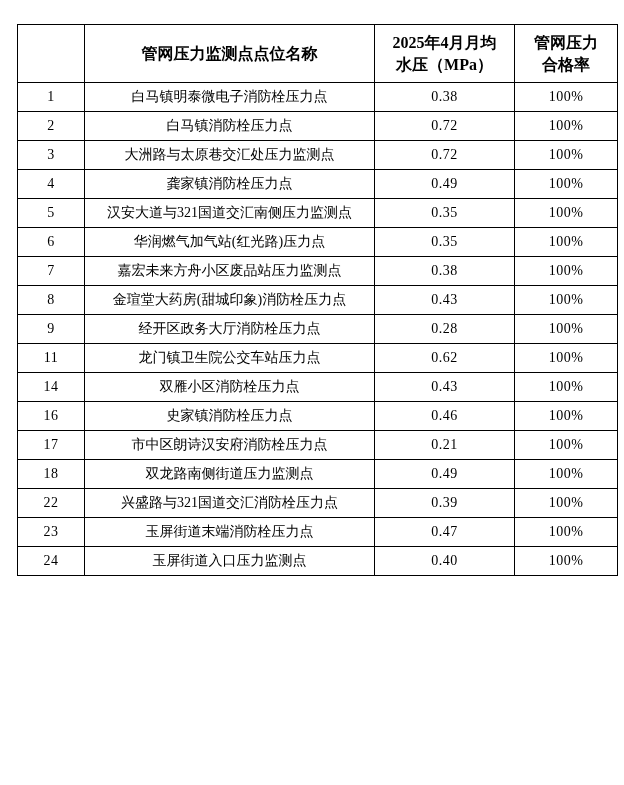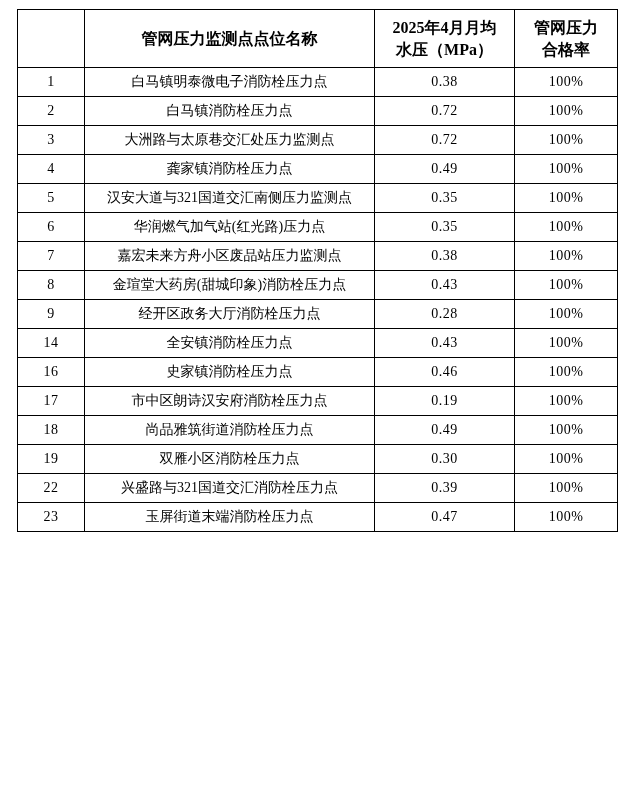--- a/index.html
+++ b/index.html
@@ -10,21 +10,21 @@
   body {
     width: 624px;
     height: 785px;
     position: relative;
     font-family: "Liberation Serif", "DejaVu Serif", serif;
     color: #000000;
   }
   .table-wrap {
     position: absolute;
     left: 17px;
-    top: 9px;
+    top: 24px;
   }
   table.pressure-table {
     border-collapse: collapse;
     table-layout: fixed;
     width: 600px;
   }
   table.pressure-table col.c-no    { width: 67px; }
   table.pressure-table col.c-name  { width: 290px; }
   table.pressure-table col.c-press { width: 140px; }
   table.pressure-table col.c-rate  { width: 103px; }
@@ -136,70 +136,76 @@
   </tr>
 
   <tr>
     <td class="cell-no">9</td>
     <td class="cell-name">经开区政务大厅消防栓压力点</td>
     <td class="cell-press">0.28</td>
     <td class="cell-rate">100%</td>
   </tr>
 
 
+  <tr>
+    <td class="cell-no">11</td>
+    <td class="cell-name">龙门镇卫生院公交车站压力点</td>
+    <td class="cell-press">0.62</td>
+    <td class="cell-rate">100%</td>
+  </tr>
 
 
 
   <tr>
     <td class="cell-no">14</td>
-    <td class="cell-name">全安镇消防栓压力点</td>
+    <td class="cell-name">双雁小区消防栓压力点</td>
     <td class="cell-press">0.43</td>
     <td class="cell-rate">100%</td>
   </tr>
 
 
   <tr>
     <td class="cell-no">16</td>
     <td class="cell-name">史家镇消防栓压力点</td>
     <td class="cell-press">0.46</td>
     <td class="cell-rate">100%</td>
   </tr>
 
   <tr>
     <td class="cell-no">17</td>
     <td class="cell-name">市中区朗诗汉安府消防栓压力点</td>
-    <td class="cell-press">0.19</td>
+    <td class="cell-press">0.21</td>
     <td class="cell-rate">100%</td>
   </tr>
 
   <tr>
     <td class="cell-no">18</td>
-    <td class="cell-name">尚品雅筑街道消防栓压力点</td>
+    <td class="cell-name">双龙路南侧街道压力监测点</td>
     <td class="cell-press">0.49</td>
     <td class="cell-rate">100%</td>
   </tr>
 
-  <tr>
-    <td class="cell-no">19</td>
-    <td class="cell-name">双雁小区消防栓压力点</td>
-    <td class="cell-press">0.30</td>
-    <td class="cell-rate">100%</td>
-  </tr>
 
 
 
   <tr>
     <td class="cell-no">22</td>
     <td class="cell-name">兴盛路与321国道交汇消防栓压力点</td>
     <td class="cell-press">0.39</td>
     <td class="cell-rate">100%</td>
   </tr>
 
   <tr>
     <td class="cell-no">23</td>
     <td class="cell-name">玉屏街道末端消防栓压力点</td>
     <td class="cell-press">0.47</td>
     <td class="cell-rate">100%</td>
   </tr>
 
+  <tr>
+    <td class="cell-no">24</td>
+    <td class="cell-name">玉屏街道入口压力监测点</td>
+    <td class="cell-press">0.40</td>
+    <td class="cell-rate">100%</td>
+  </tr>
 </tbody>
   </table>
 </div>
 
 </body></html>

